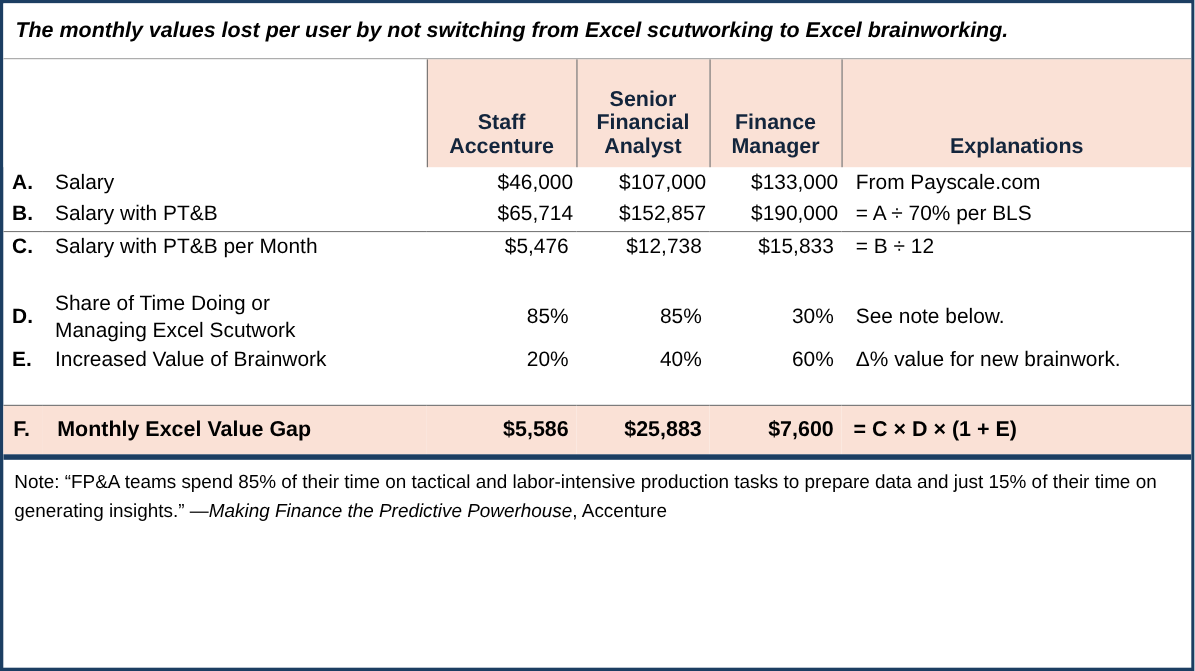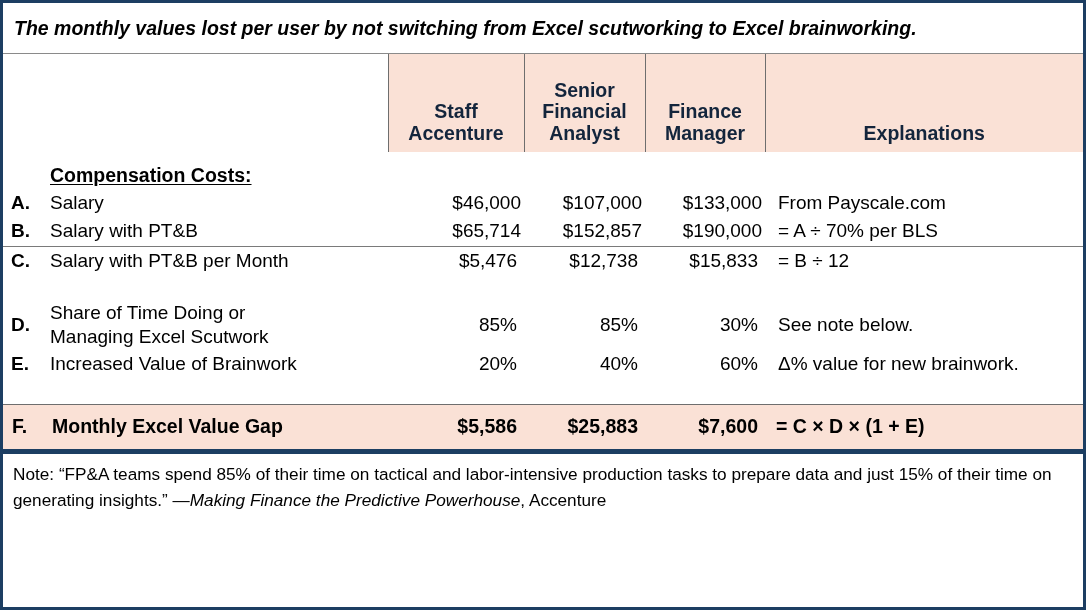--- a/index.html
+++ b/index.html
@@ -201,30 +201,20 @@
           <span>Financial</span><br>
           <span>Analyst</span>
         </td>
         <td class="peach-bordered">
           <span>Finance</span><br>
           <span>Manager</span>
         </td>
         <td>Explanations</td>
       </tr>
 
-      <tr class="sect">
-        <td></td>
-        <td class="label">
-          <span class="sect-title">Compensation Costs:</span>
-        </td>
-        <td></td>
-        <td></td>
-        <td></td>
-        <td></td>
-      </tr>
 
       <tr class="r-data">
         <td class="letter">A.</td>
         <td class="label">Salary</td>
         <td class="num">$46,000</td>
         <td class="num">$107,000</td>
         <td class="num">$133,000</td>
         <td class="expl">From Payscale.com</td>
       </tr>
 

